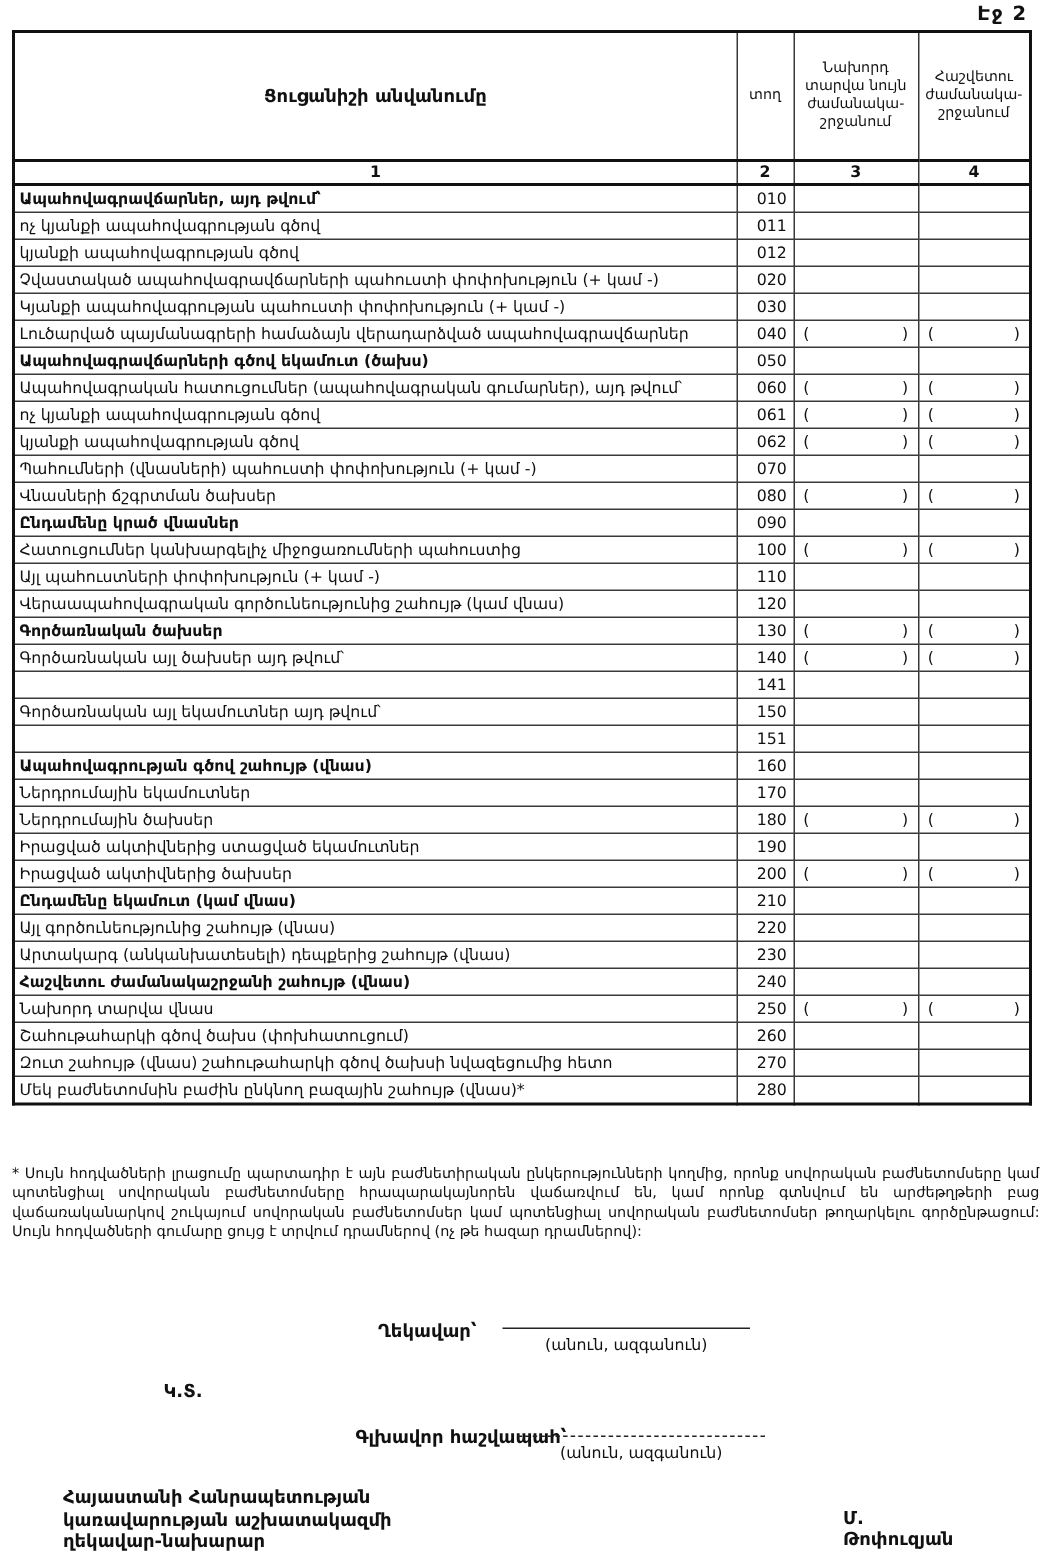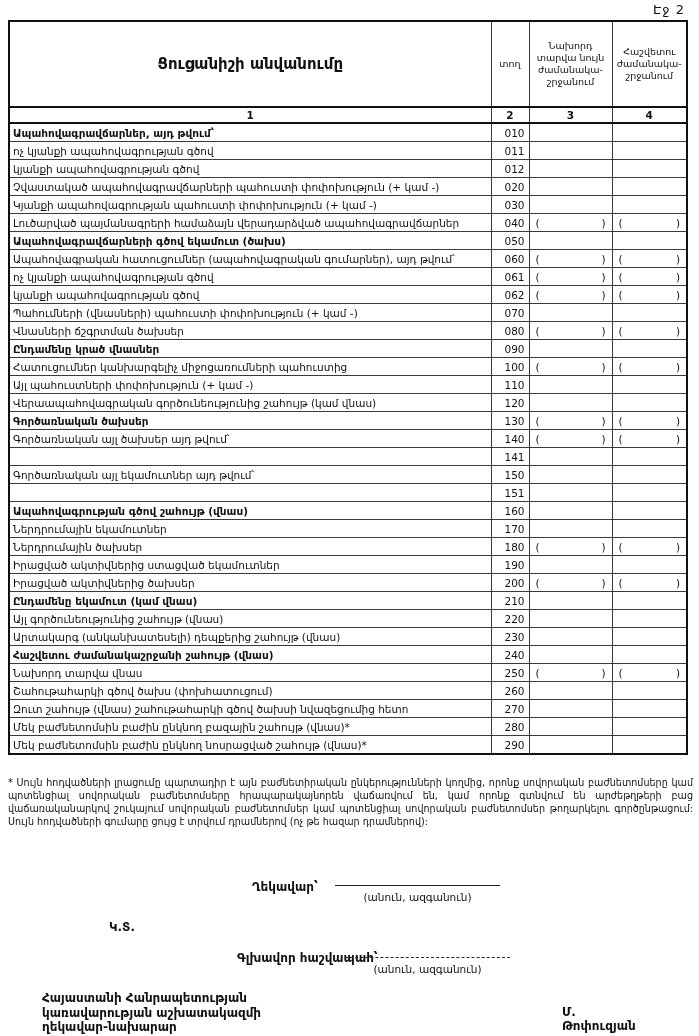--- a/index.html
+++ b/index.html
@@ -4,42 +4,42 @@
 <style>
   html,body{margin:0;padding:0;}
   body{
     width:699px;height:1036px;position:relative;
     background:#ffffff;color:#111;
     font-family:"DejaVu Sans", sans-serif;
     overflow:hidden;
   }
   .page-num{
     position:absolute;top:2px;right:14px;
-    font-size:13px;font-weight:normal;letter-spacing:1px;
+    font-size:13px;font-weight:bold;letter-spacing:1px;
   }
   table.report{
     position:absolute;left:8px;top:20px;width:678px;
     border-collapse:collapse;table-layout:fixed;
   }
   table.report col.c1{width:482px;}
   table.report col.c2{width:38px;}
   table.report col.c3{width:83px;}
   table.report col.c4{width:75px;}
   table.report td,table.report th{
     border:1px solid #3a3a3a;
     padding:0 3px;vertical-align:middle;
     overflow:hidden;white-space:nowrap;
   }
   table.report{border:2px solid #111;}
   tr.hdr th{
     border-bottom:2px solid #111;
     white-space:normal;text-align:center;font-weight:normal;
     height:84px;line-height:1.25;
   }
-  tr.hdr th.main{font-size:15px;font-weight:bold;}
+  tr.hdr th.main{font-size:12px;font-weight:bold;}
   tr.hdr th.small{font-size:9.5px;}
   tr.nums td{
     height:14px;text-align:center;font-size:10.5px;font-weight:bold;
     border-bottom:2px solid #111;
   }
   tr.rowline td{height:17px;font-size:10.5px;}
   tr.rowline td.c-label{text-overflow:clip;}
   tr.rowline td.c-code{text-align:center;padding-left:12px;}
   tr.rowline td.bold{font-weight:bold;margin-left:32px;}
   td.val .pw{display:flex;justify-content:space-between;padding:0 3px;}
@@ -396,26 +396,20 @@
         <td class="c-code">270</td>
         <td class="val"></td>
         <td class="val"></td>
       </tr>
       <tr class="rowline">
         <td class="c-label">Մեկ բաժնետոմսին բաժին ընկնող բազային շահույթ (վնաս)*</td>
         <td class="c-code">280</td>
         <td class="val"></td>
         <td class="val"></td>
       </tr>
-      <tr class="rowline">
-        <td class="c-label">Մեկ բաժնետոմսին բաժին ընկնող նոսրացված շահույթ (վնաս)*</td>
-        <td class="c-code">290</td>
-        <td class="val"></td>
-        <td class="val"></td>
-      </tr>
     </tbody>
 </table>
 
 <div class="footnote">* Սույն հոդվածների լրացումը պարտադիր է այն բաժնետիրական ընկերությունների կողմից, որոնք սովորական բաժնետոմսերը կամ պոտենցիալ սովորական բաժնետոմսերը հրապարակայնորեն վաճառվում են, կամ որոնք գտնվում են արժեթղթերի բաց վաճառականարկով շուկայում սովորական բաժնետոմսեր կամ պոտենցիալ սովորական բաժնետոմսեր թողարկելու գործընթացում: Սույն հոդվածների գումարը ցույց է տրվում դրամներով (ոչ թե հազար դրամներով):</div>
 
 <div class="sig-area">
   <div class="sig-label" style="left:252px;top:25px;">Ղեկավար՝</div>
   <div class="sig-line" style="left:335px;top:16px;width:165px;"></div>
   <div class="sig-hint" style="left:335px;top:36px;width:165px;">(անուն, ազգանուն)</div>
 

